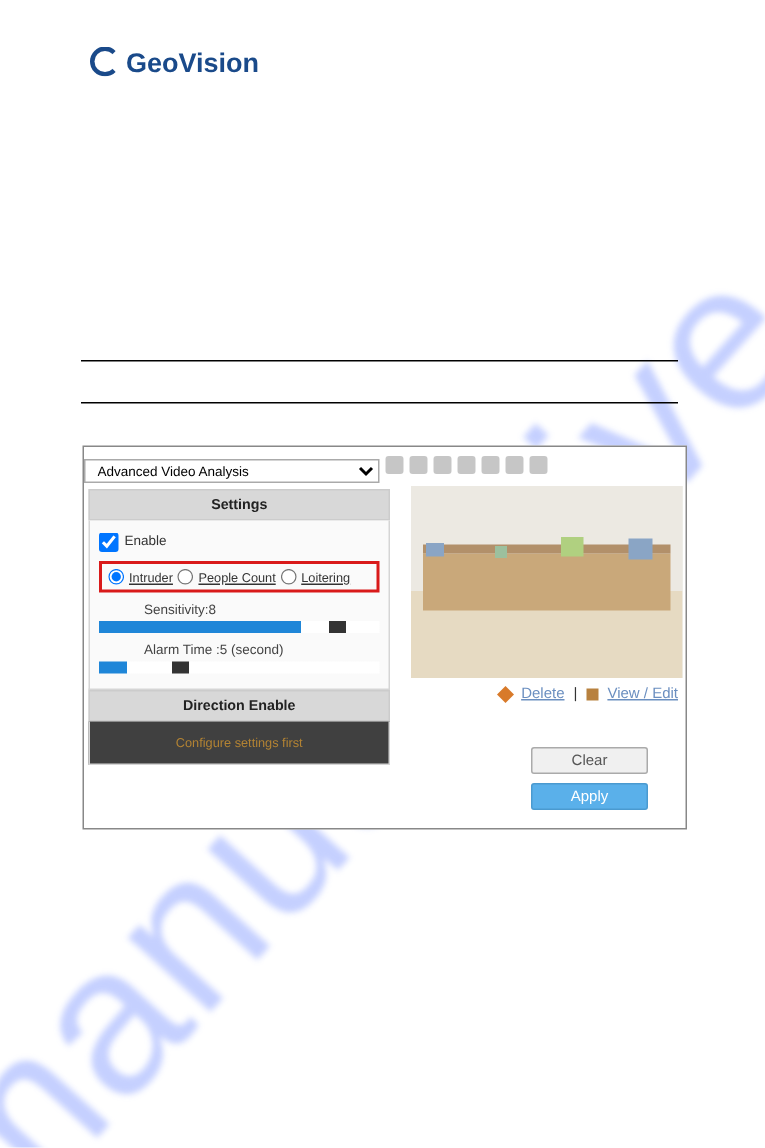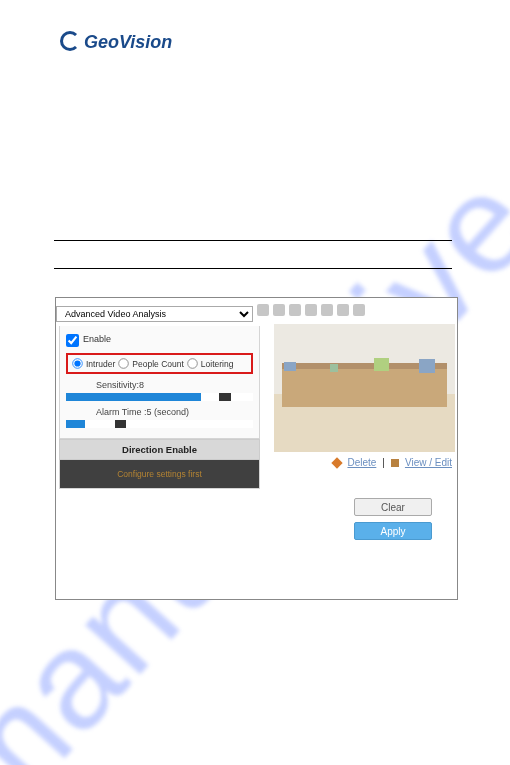--- a/index.html
+++ b/index.html
@@ -34,21 +34,20 @@
     }
     .content { position: relative; z-index: 1; }
     .logo {
       position: absolute;
       left: 60px; top: 28px;
       display: flex;
       align-items: baseline;
       font-weight: bold;
       font-size: 18px;
       color: #1a4a8a;
-      font-style: italic;
     }
     .logo .c-mark {
       width: 20px; height: 20px;
       border: 3px solid #1a4a8a;
       border-radius: 50%;
       border-right-color: transparent;
       display: inline-block;
       margin-right: 4px;
       position: relative;
       top: 3px;
@@ -58,21 +57,21 @@
       left: 54px; width: 398px;
       height: 1px;
       background: #000;
     }
     .hr1 { top: 240px; }
     .hr2 { top: 268px; }
     .figure {
       position: absolute;
       left: 55px; top: 297px;
       width: 403px;
-      height: 303px;
+      height: 256px;
       border: 1px solid #888;
       background: #fff;
     }
     .dropdown {
       position: absolute;
       left: 0; top: 8px;
       width: 197px;
       height: 16px;
       border: 1px solid #aaa;
       font-size: 9px;
@@ -119,20 +118,21 @@
       align-items: flex-start;
       gap: 4px;
     }
     .ava-type {
       margin-top: 6px;
       border: 2px solid #d91a1a;
       padding: 2px 3px;
       display: flex;
       gap: 2px;
       font-size: 8.5px;
+      text-decoration: underline;
     }
     .ava-type label {
       display: flex;
       align-items: center;
       gap: 2px;
     }
     .ava-type input { margin: 0; transform: scale(0.8); }
     .field-lbl { font-size: 9px; margin-top: 6px; color: #444; margin-left: 30px; }
     .slider {
       width: 100%;
@@ -221,20 +221,21 @@
       <span></span>
       <span></span>
       <span></span>
       <span></span>
       <span></span>
       <span></span>
       <span></span>
     </div>
 
     <div class="settings-panel">
+      <div class="panel-header">Settings</div>
       <div class="panel-body">
         <div class="enable-row">
           <label>
             <input type="checkbox" checked="" style="">
             <span>Enable</span>
           </label>
         </div>
         <div class="ava-type">
           <label>
             <input type="radio" name="t" checked="" style="">

